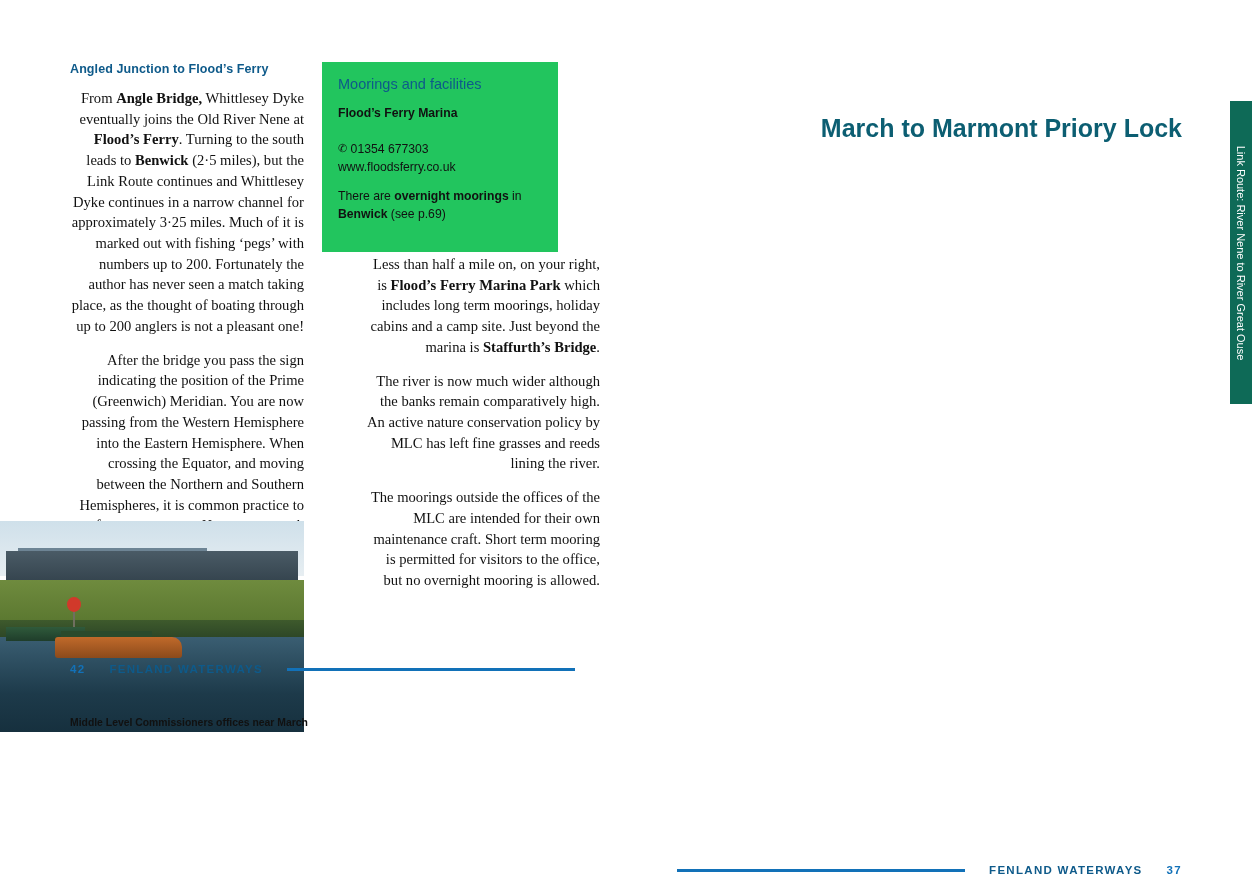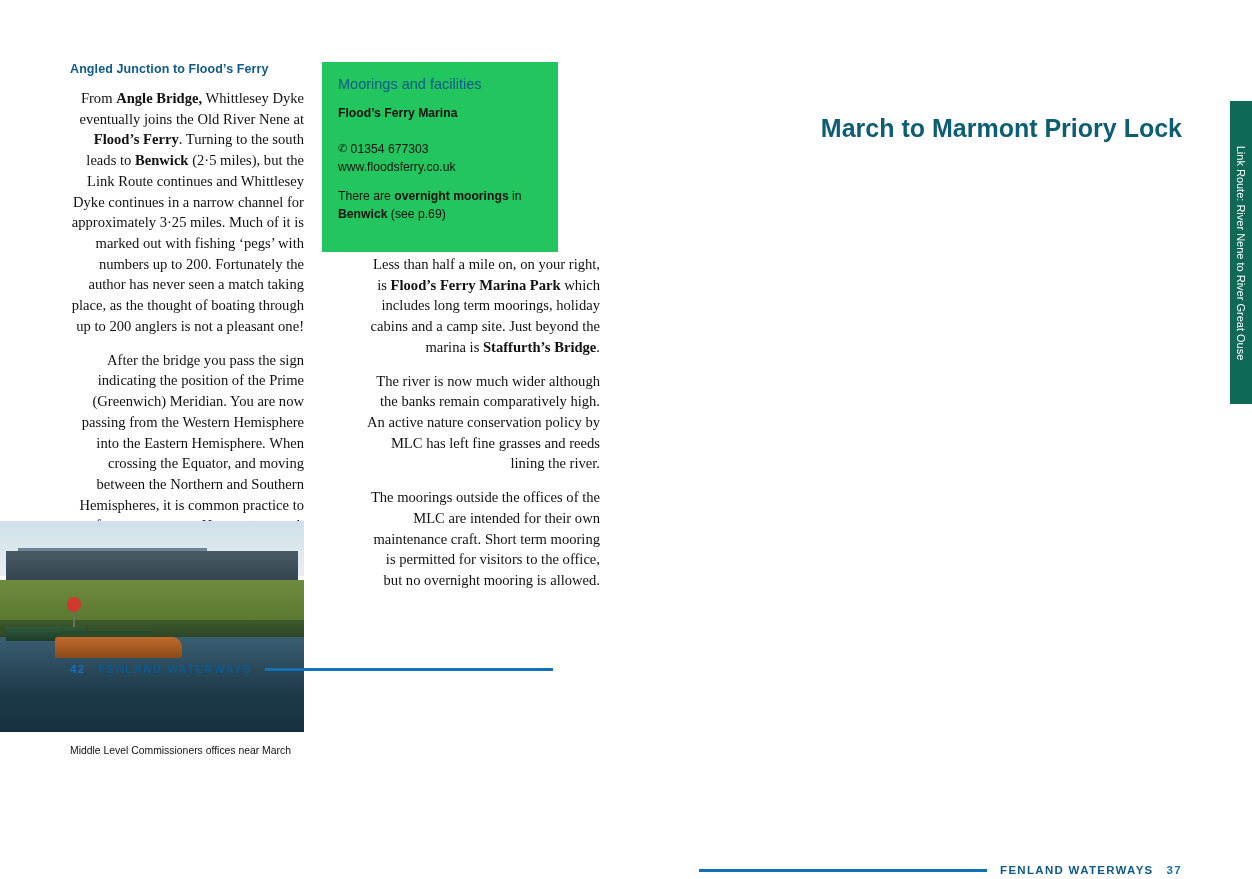--- a/index.html
+++ b/index.html
@@ -93,22 +93,23 @@
     overflow: hidden;
   }
   .caption {
     font-family: "Liberation Sans", sans-serif;
     font-size: 10.4px;
     color: #111;
     line-height: 1.35;
   }
   .caption-left {
     position: absolute;
-    left: 70px; top: 744px;
+    left: 70px; top: 716px;
     width: 260px;
+    font-weight: bold;
   }
 
   
   .right-page {
     position: absolute;
     left: 626px; top: 0;
     width: 626px; height: 879px; margin-top: 39px;
   }
   .chapter-title {
     position: absolute;
@@ -152,21 +153,21 @@
   .footer {
     position: absolute;
     bottom: 42px;
     font-family: "Liberation Sans", sans-serif;
     font-size: 11.5px;
     letter-spacing: 1.3px;
     color: #0e5a8a;
     font-weight: bold;
     display: flex;
     align-items: center;
-    gap: 13px;
+    gap: 24px;
   }
   .footer-left { left: 70px; }
   .footer-right { right: 70px; }
   .footer .rule {
     height: 3px;
     background: #1271b8;
   }
   .footer-left .rule { width: 288px; }
   .footer-right .rule { width: 288px; }
   .footer .pageno { color: #1271b8; }

